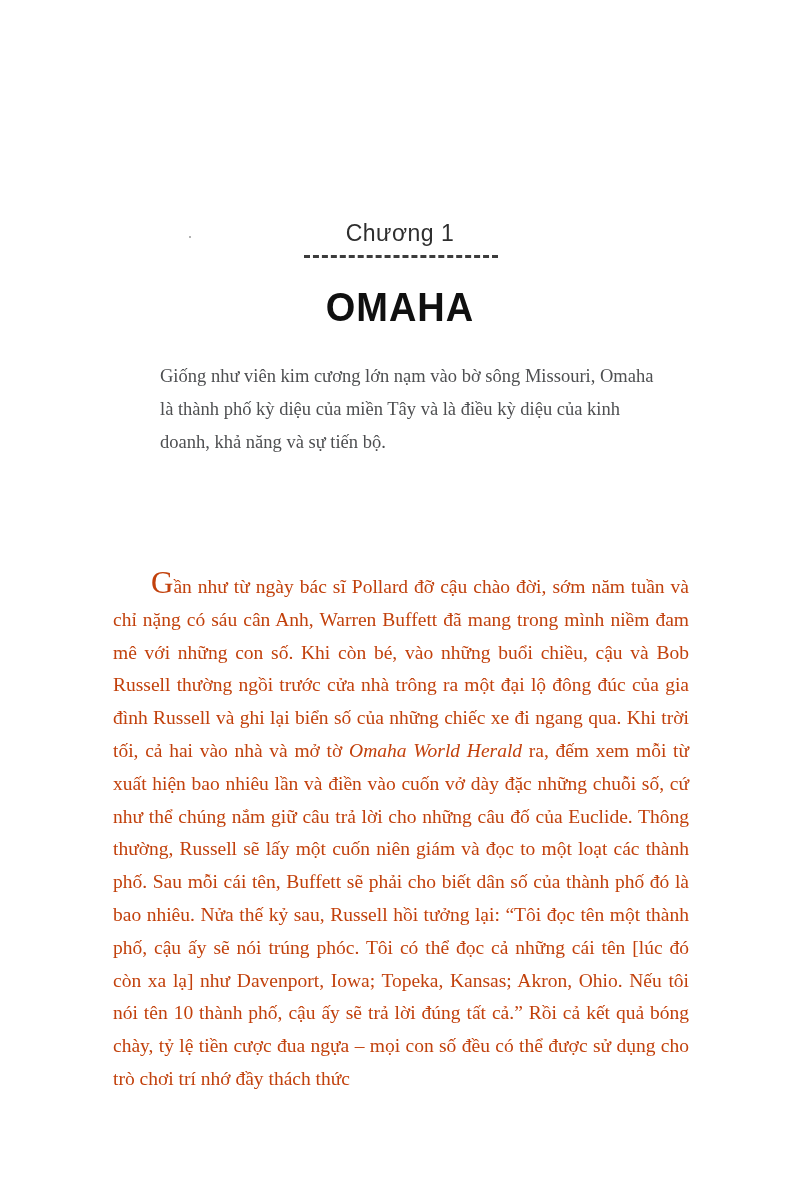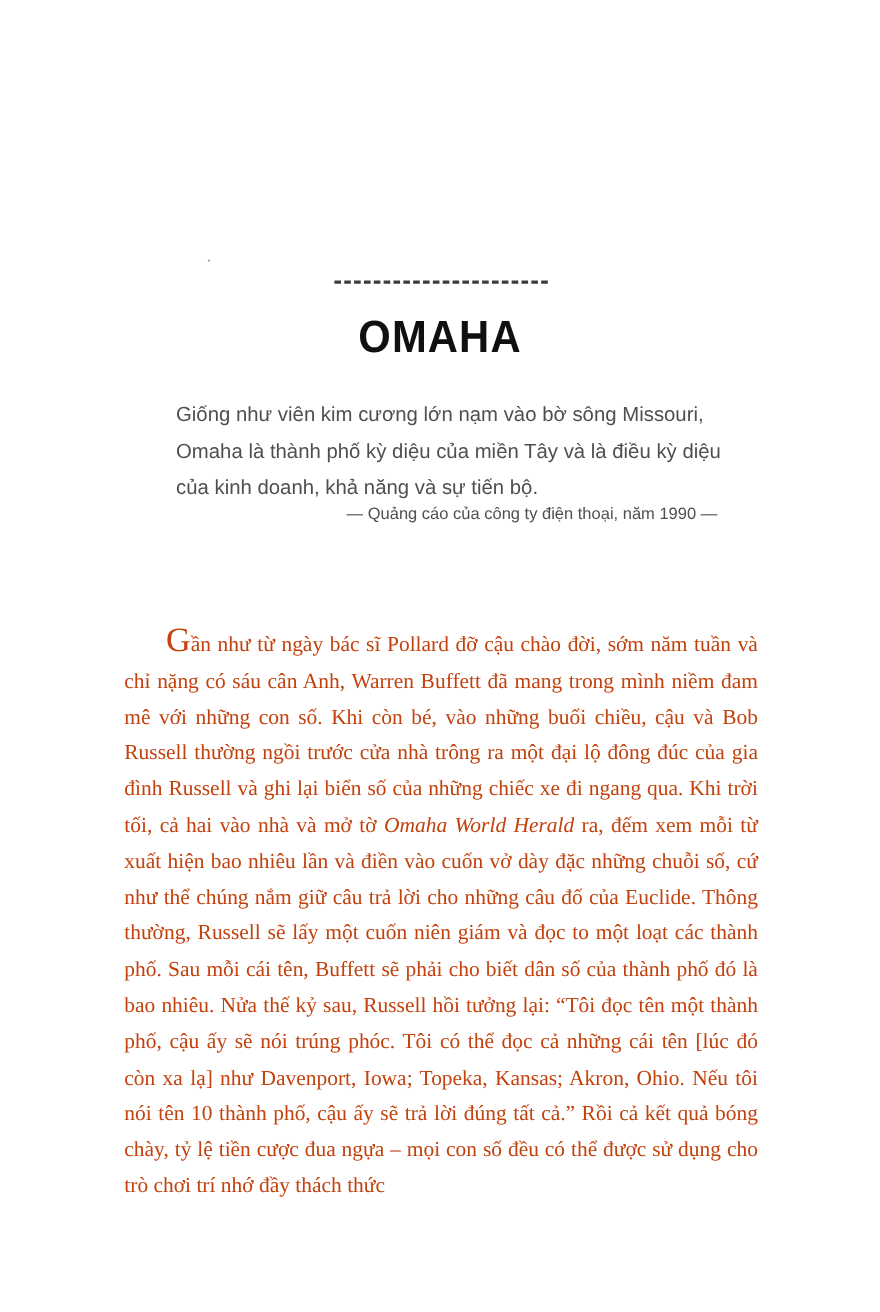--- a/index.html
+++ b/index.html
@@ -49,21 +49,21 @@
       letter-spacing: 1px;
       color: #101010;
       transform: scaleY(1.08);
       transform-origin: top center;
     }
     .epigraph {
       position: absolute;
       top: 360px;
       left: 160px;
       width: 500px;
-      font-family: Liberation Sans, sans-serif;
+      font-family: Liberation Serif, serif;
       font-size: 18.5px;
       line-height: 33px;
       color: #4e4f51;
       text-align: left;
     }
     .attribution {
       position: absolute;
       top: 459px;
       left: 160px;
       width: 492px;
@@ -104,24 +104,24 @@
       border-radius: 50%;
     }
   </style>
 </head>
 <body>
 
 <div class="page">
 
   <div class="scan-dot"></div>
 
+  <div class="chapter-label">Chương 1</div>
 
   <div class="chapter-divider"></div>
 
   <h1 class="chapter-title">OMAHA</h1>
 
   <div class="epigraph">Giống như viên kim cương lớn nạm vào bờ sông Missouri, Omaha là thành phố kỳ diệu của miền Tây và là điều kỳ diệu của kinh doanh, khả năng và sự tiến bộ.</div>
 
-  <div class="attribution">— Quảng cáo của công ty điện thoại, năm 1990 —</div>
 
   <p class="body-text"><span class="dropcap">G</span><span>ần như từ ngày bác sĩ Pollard đỡ cậu chào đời, sớm năm tuần và chỉ nặng có sáu cân Anh, Warren Buffett đã mang trong mình niềm đam mê với những con số. Khi còn bé, vào những buổi chiều, cậu và Bob Russell thường ngồi trước cửa nhà trông ra một đại lộ đông đúc của gia đình Russell và ghi lại biển số của những chiếc xe đi ngang qua. Khi trời tối, cả hai vào nhà và mở tờ </span><em class="italic">Omaha World Herald</em><span> ra, đếm xem mỗi từ xuất hiện bao nhiêu lần và điền vào cuốn vở dày đặc những chuỗi số, cứ như thể chúng nắm giữ câu trả lời cho những câu đố của Euclide. Thông thường, Russell sẽ lấy một cuốn niên giám và đọc to một loạt các thành phố. Sau mỗi cái tên, Buffett sẽ phải cho biết dân số của thành phố đó là bao nhiêu. Nửa thế kỷ sau, Russell hồi tưởng lại: “Tôi đọc tên một thành phố, cậu ấy sẽ nói trúng phóc. Tôi có thể đọc cả những cái tên [lúc đó còn xa lạ] như Davenport, Iowa; Topeka, Kansas; Akron, Ohio. Nếu tôi nói tên 10 thành phố, cậu ấy sẽ trả lời đúng tất cả.” Rồi cả kết quả bóng chày, tỷ lệ tiền cược đua ngựa – mọi con số đều có thể được sử dụng cho trò chơi trí nhớ đầy thách thức</span></p>
 
 </div>
 
 </body></html>

